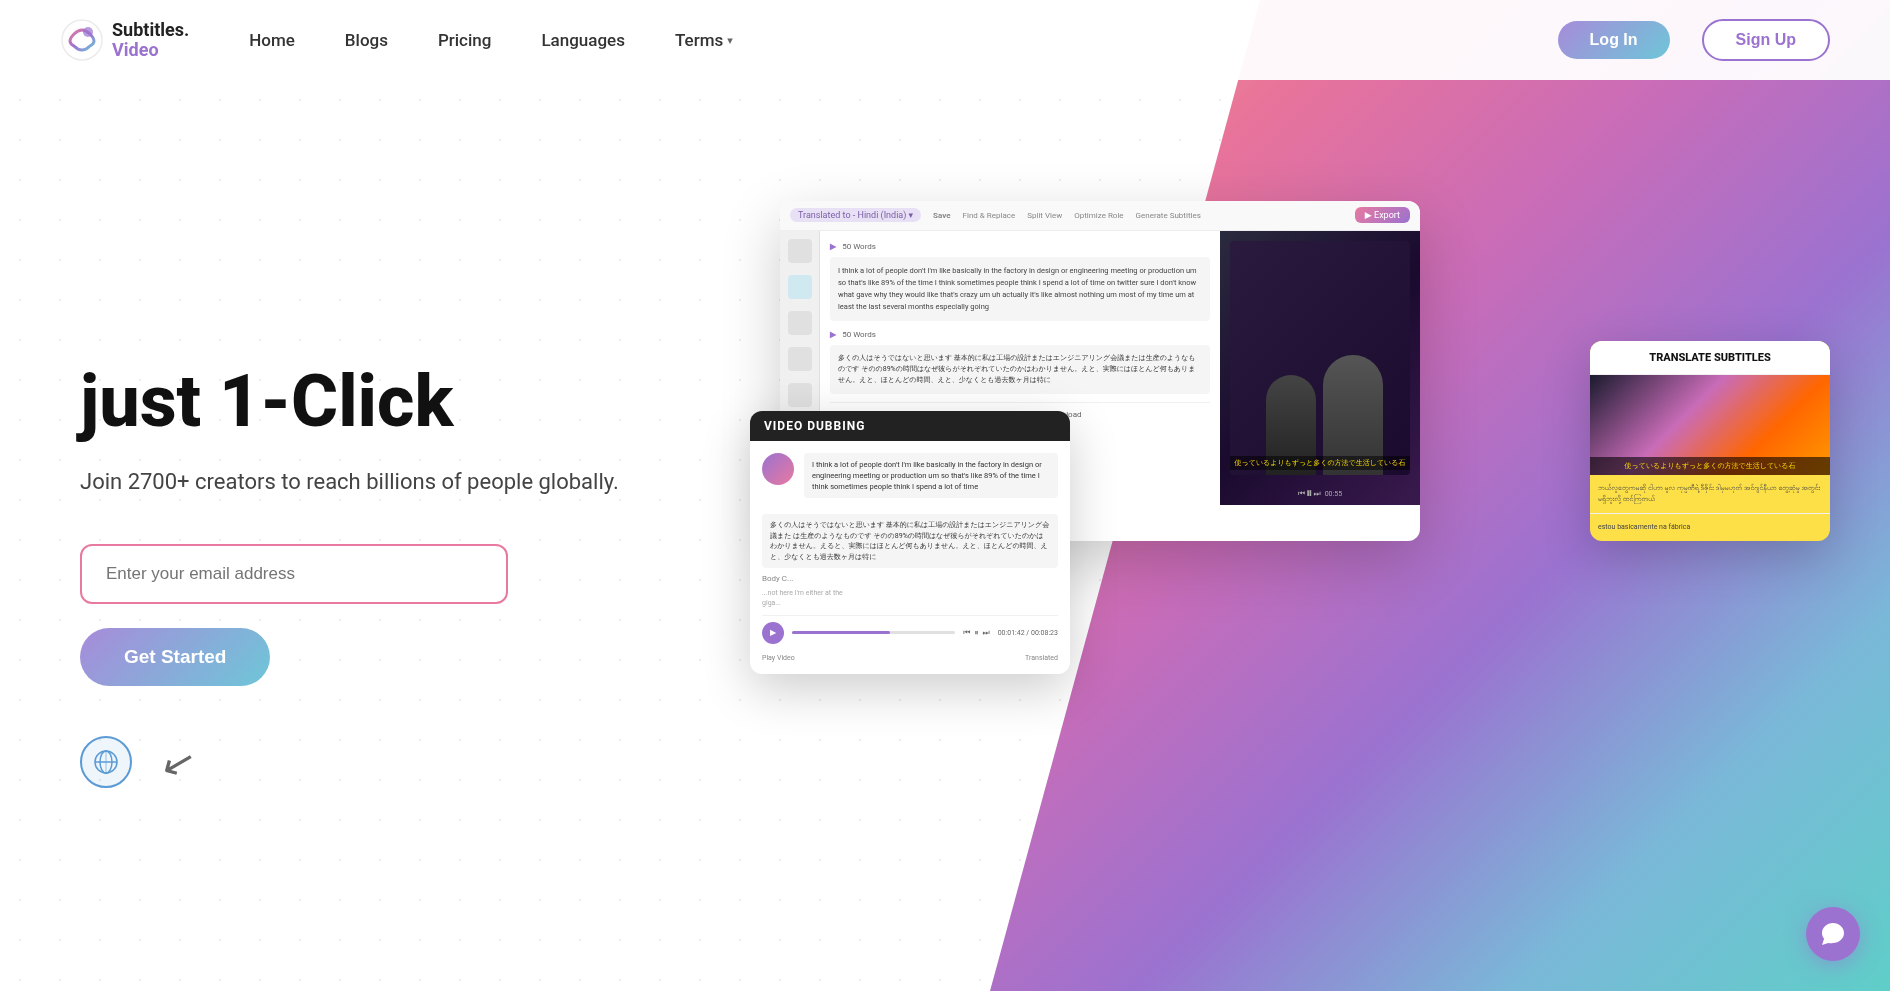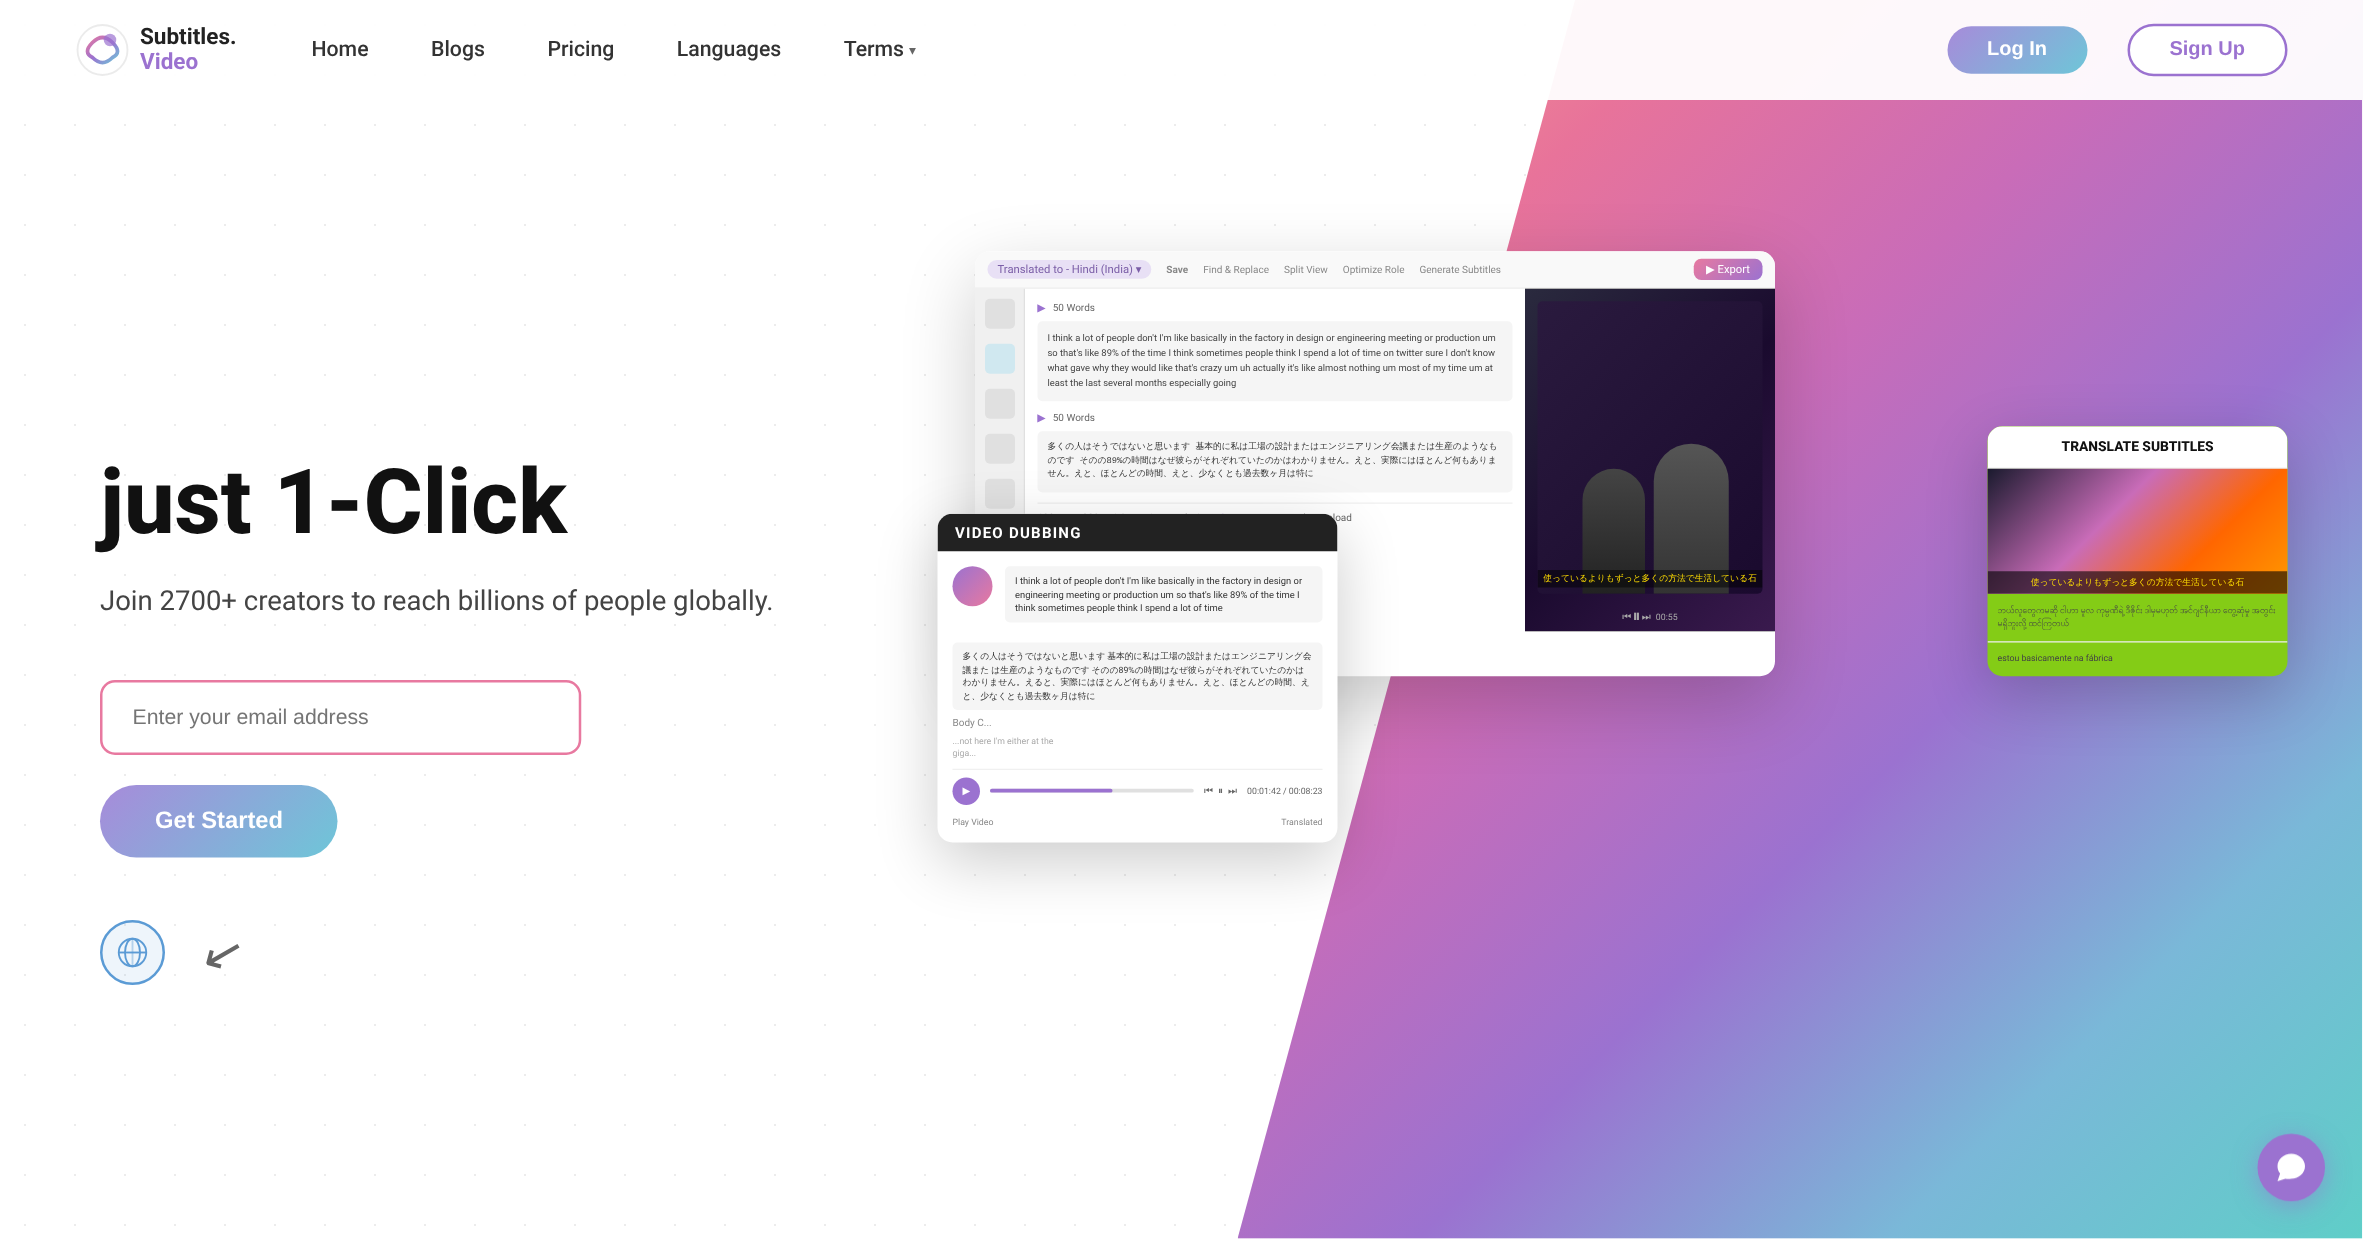--- a/index.html
+++ b/index.html
@@ -165,21 +165,21 @@
       margin-bottom: 50px;
       font-weight: 400;
     }
 
     .email-input-wrapper {
       position: relative;
       margin-bottom: 24px;
     }
 
     .email-input {
-      width: 385px;
+      width: 428px;
       padding: 18px 24px;
       border: 2px solid #e879a0;
       border-radius: 12px;
       font-size: 17px;
       color: #999;
       outline: none;
       background: white;
     }
 
     .btn-get-started {
@@ -302,21 +302,20 @@
       padding: 8px;
       margin-bottom: 8px;
       font-size: 7.5px;
       line-height: 1.6;
       color: #444;
     }
 
     .jp-text {
       font-size: 7px;
       color: #333;
-      font-family: Liberation Mono, monospace;
     }
 
     
     .card-dubbing {
       position: absolute;
       top: 250px;
       left: 30px;
       width: 320px;
       background: white;
       border-radius: 12px;
@@ -422,21 +421,21 @@
       color: #888;
       padding: 4px 0 0;
     }
 
     
     .card-subtitles {
       position: absolute;
       top: 180px;
       right: 0px;
       width: 240px;
-      background: #84cc16;
+      background: #fde047;
       border-radius: 12px;
       box-shadow: 0 15px 50px rgba(0,0,0,0.2);
       overflow: hidden;
       z-index: 4;
     }
 
     .card-subtitles-header {
       background: white;
       text-align: center;
       padding: 10px;

